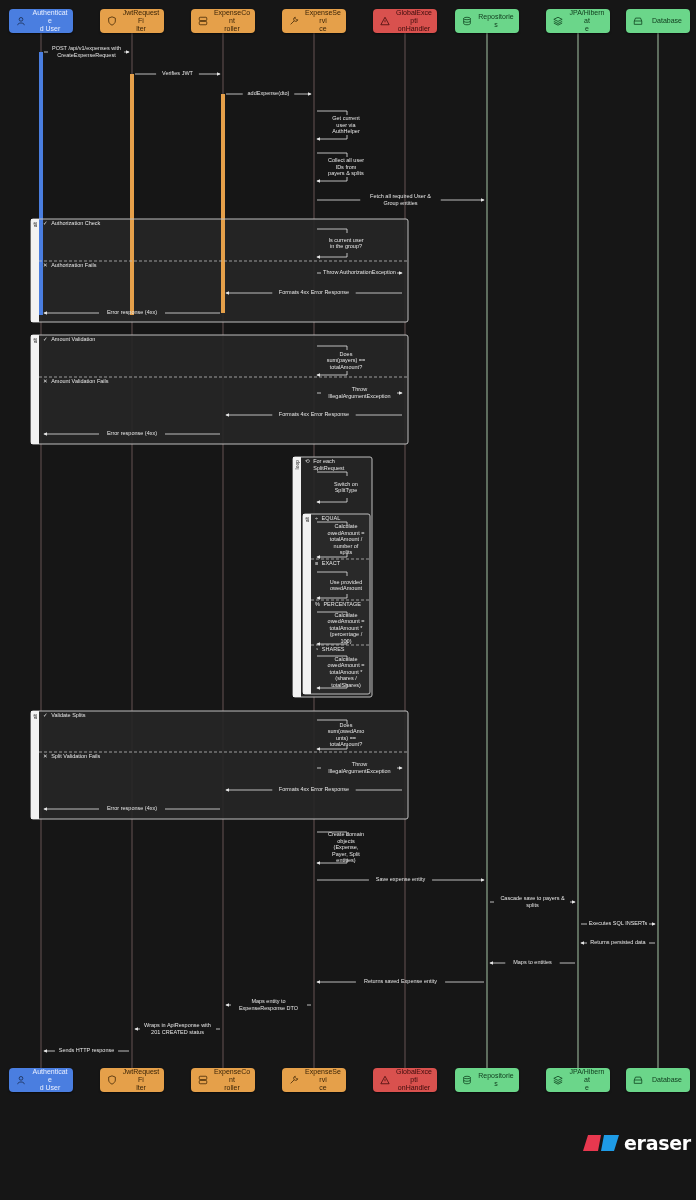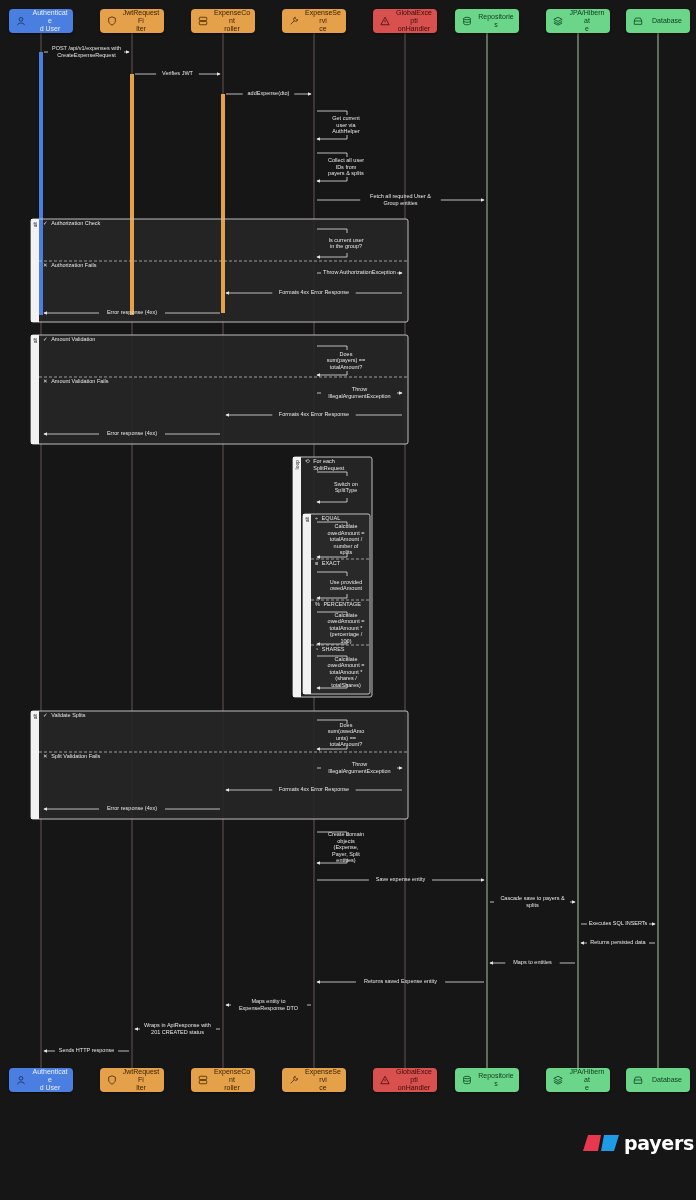--- a/index.html
+++ b/index.html
@@ -380,14 +380,14 @@
       </span>
       <span class="p-label" style="white-space: pre-line;">Database</span>
     </div>
   </div>
 
 <div class="logo">
   <svg width="36" height="16" viewBox="0 0 36 16">
     <polygon id="logo-red" points="5,0 18,0 15,16 0,16" fill="#e8384f"></polygon>
     <polygon id="logo-blue" points="21,0 36,0 31,16 18,16" fill="#1e9be6"></polygon>
   </svg>
-  <span class="logo-text">payers</span>
+  <span class="logo-text">eraser</span>
 </div>
 
 </body></html>

